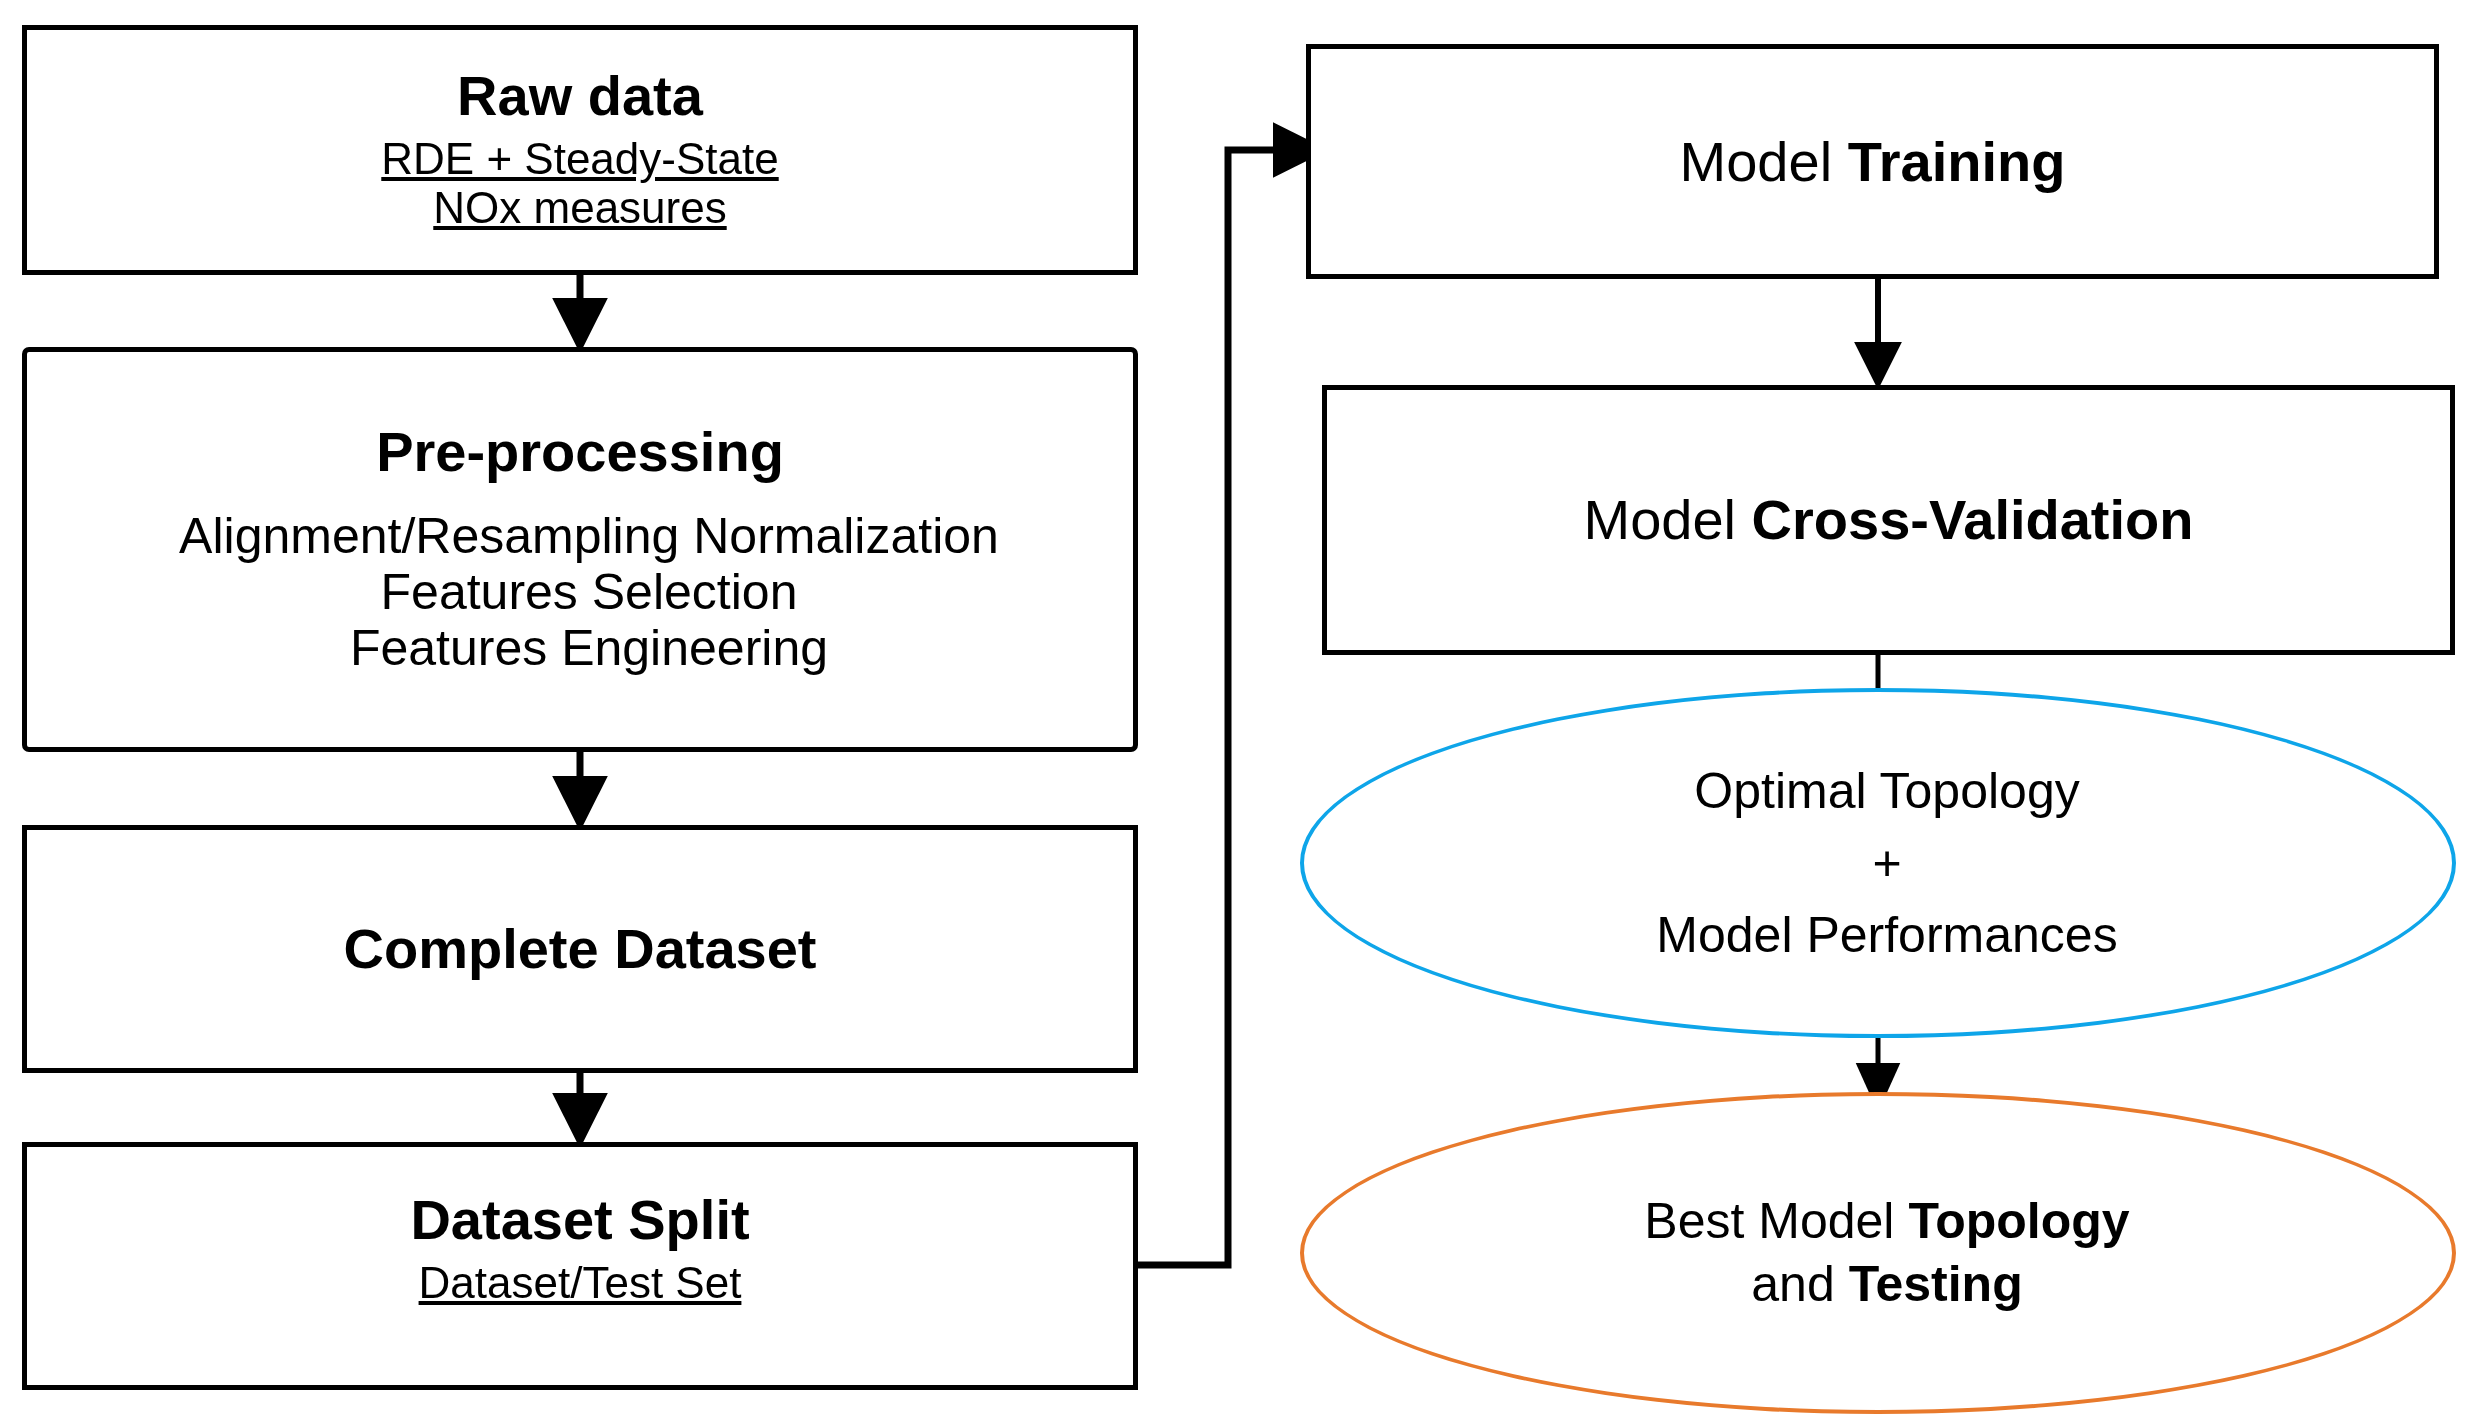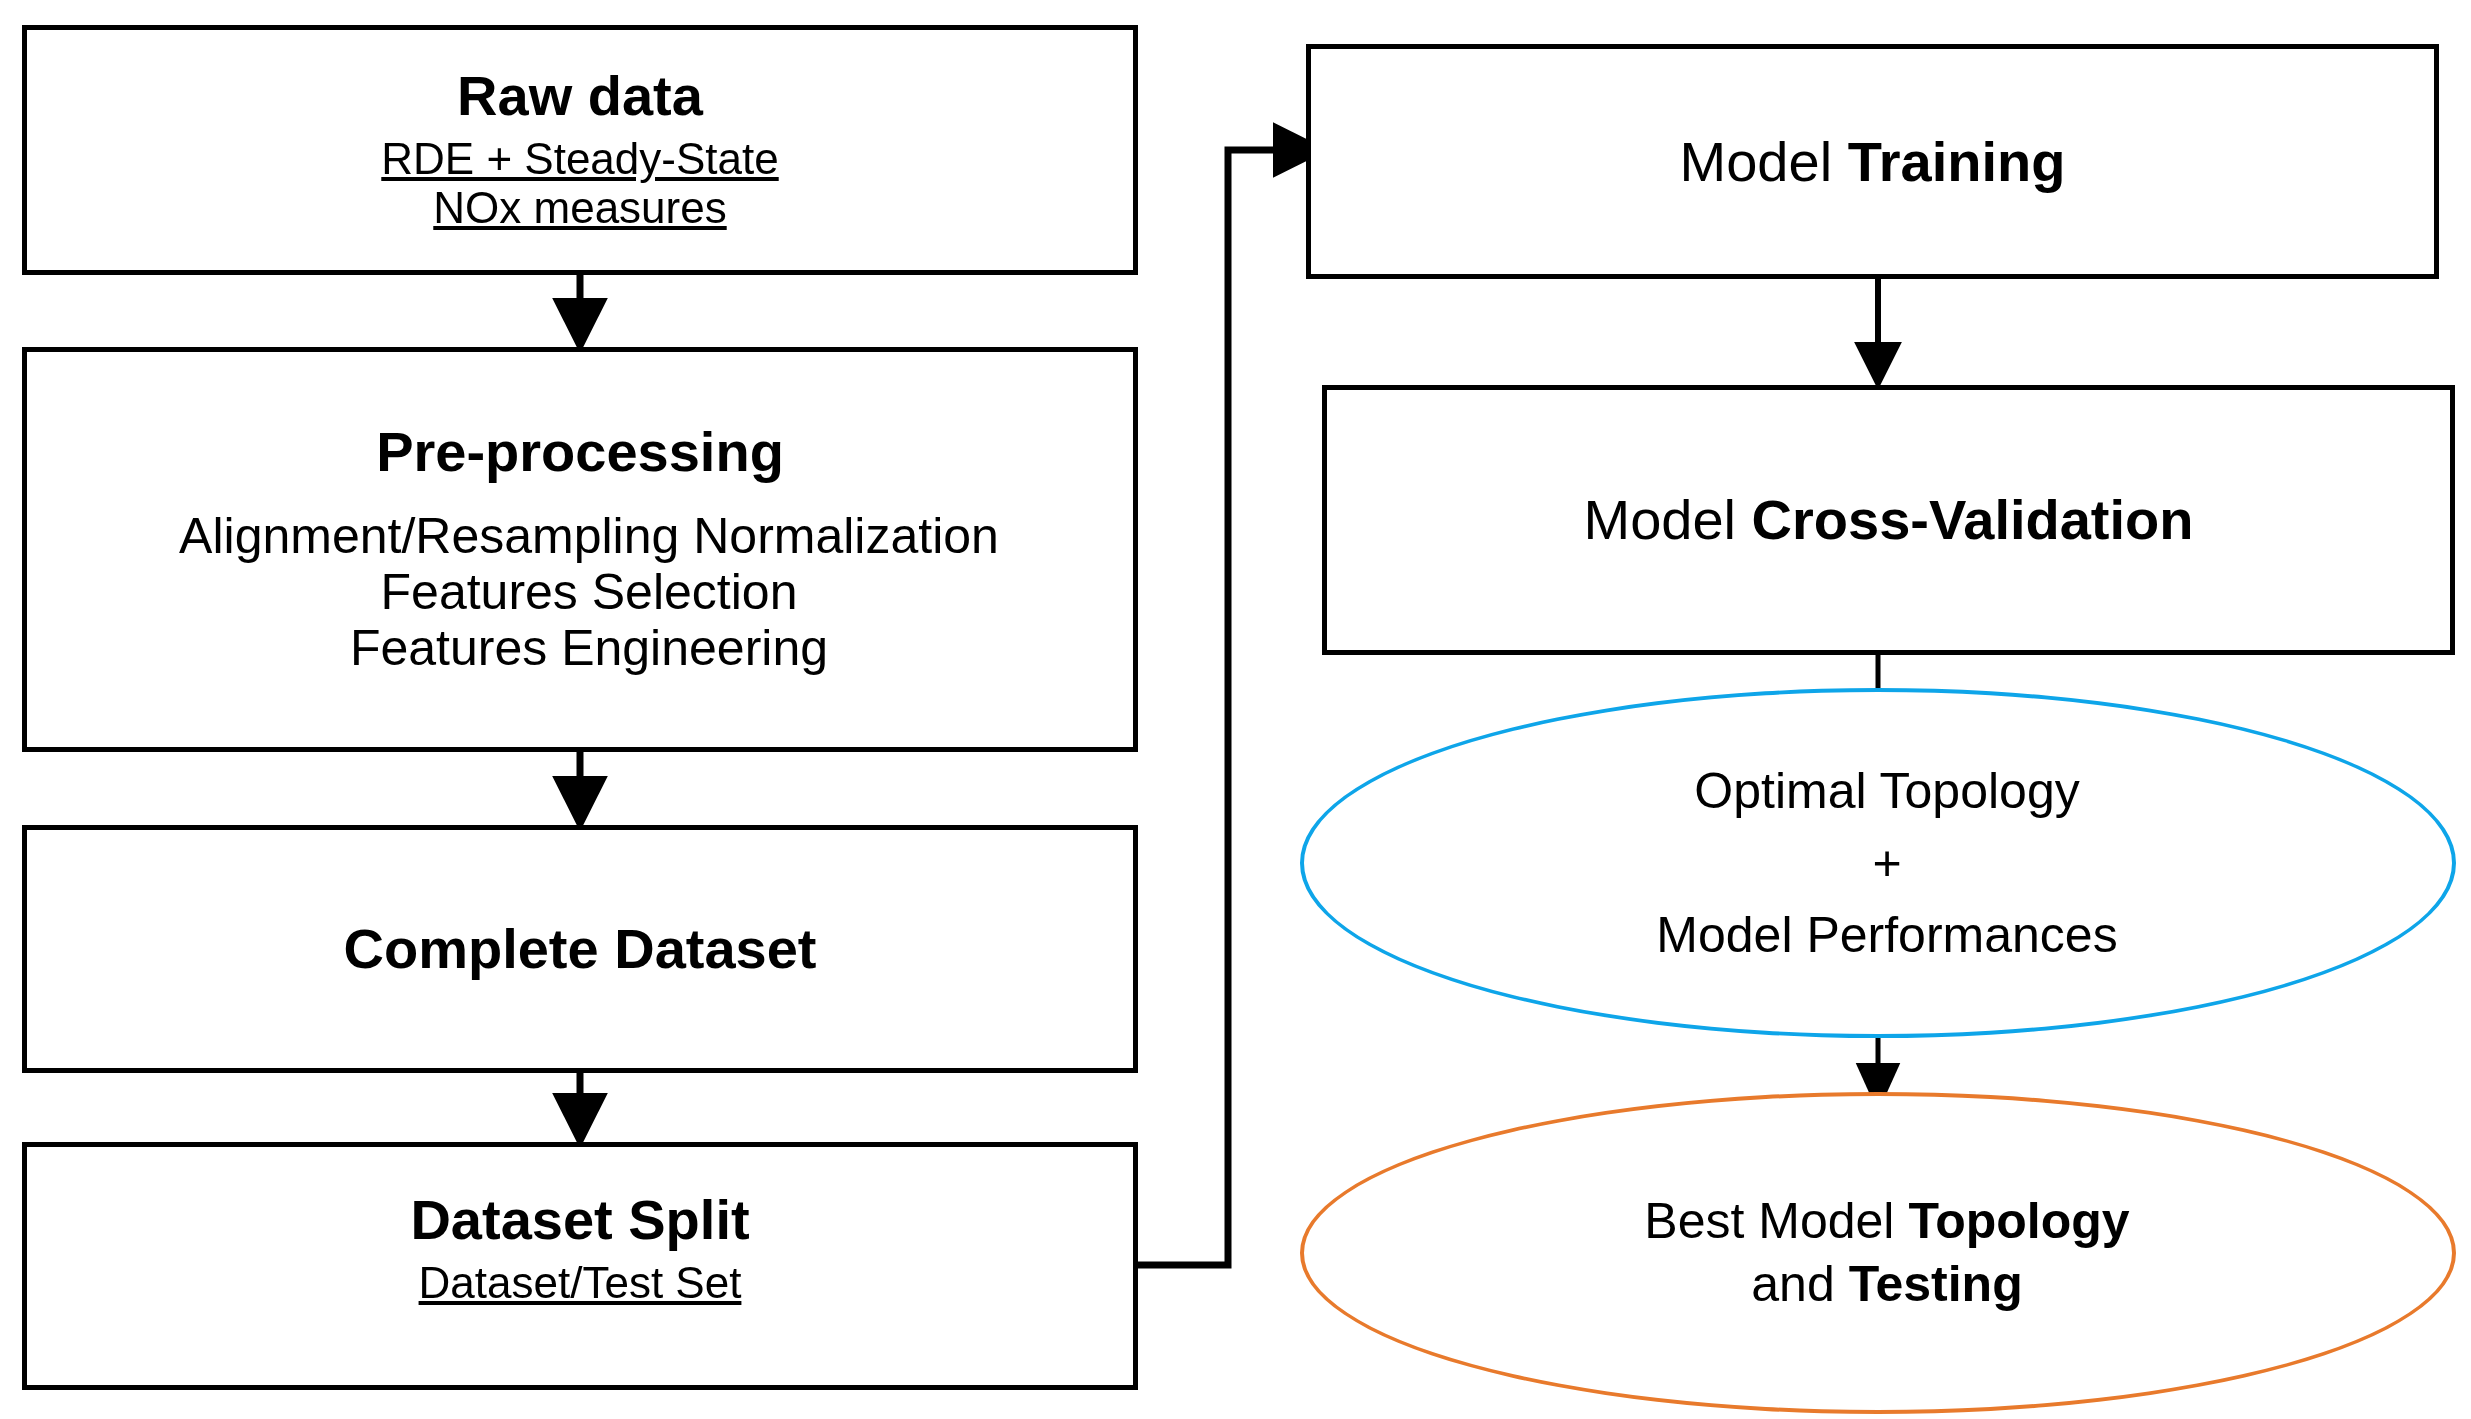--- a/index.html
+++ b/index.html
@@ -52,21 +52,21 @@
     <line x1="1878" y1="1035" x2="1878" y2="1100" stroke="#000" stroke-width="5" marker-end="url(#ah-thin)"></line>
   </svg>
 
   <div class="node box" style="left:22px;top:25px;width:1116px;height:250px;">
     <div class="title t-56">Raw data</div>
     <div class="gap6"></div>
     <div class="sub t-44">RDE + Steady-State</div>
     <div class="sub t-44">NOx measures</div>
   </div>
 
-  <div class="node box" style="left:22px;top:347px;width:1116px;height:405px;">
+  <div class="node box" style="left:22px;top:347px;width:1116px;height:405px;border-radius:7px;">
     <div class="title t-56">Pre-processing</div>
     <div style="height:26px;"></div>
     <div class="sub t-50">Alignment/Resampling Normalization</div>
     <div class="sub t-50">Features Selection</div>
     <div class="sub t-50">Features Engineering</div>
   </div>
 
   <div class="node box" style="left:22px;top:825px;width:1116px;height:248px;">
     <div class="title t-56">Complete Dataset</div>
   </div>

